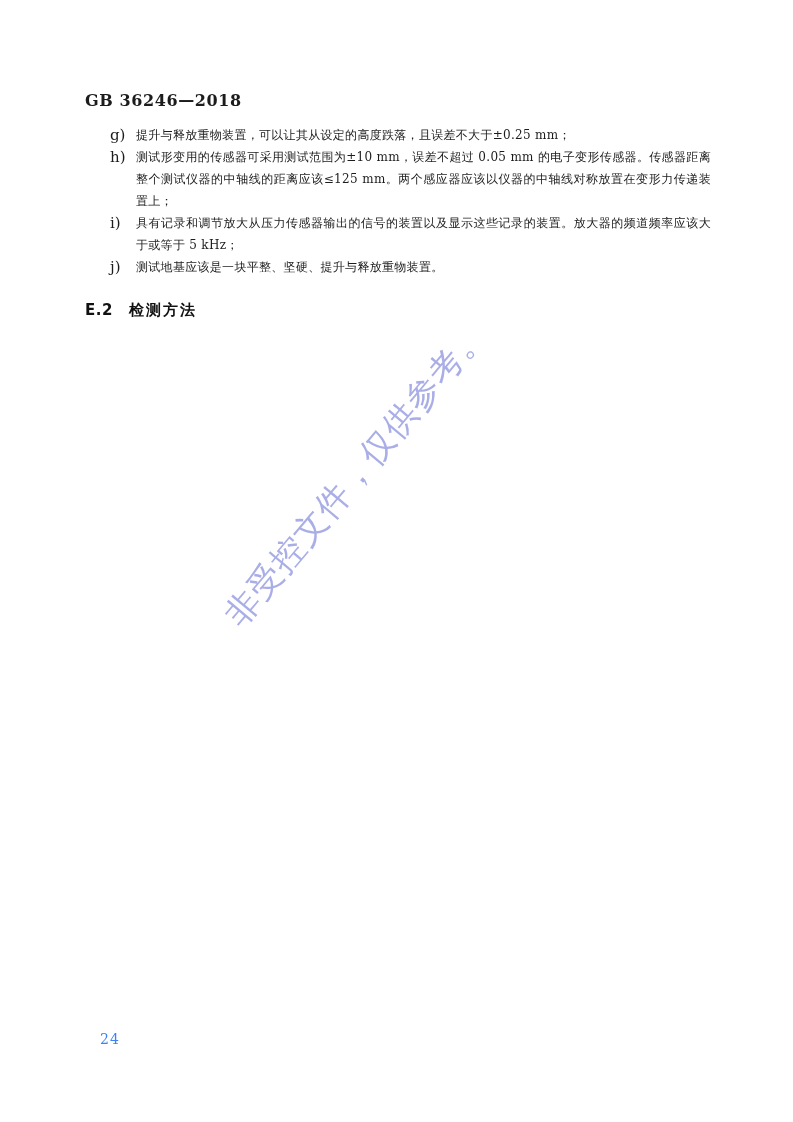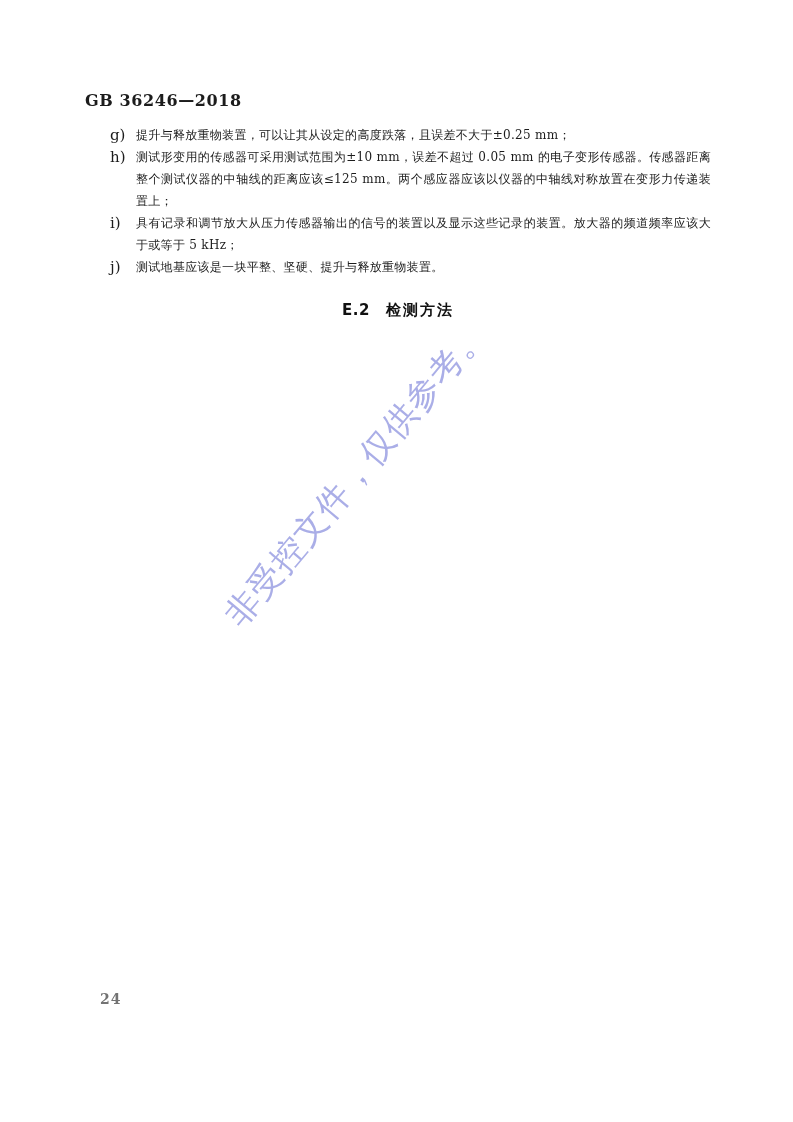--- a/index.html
+++ b/index.html
@@ -38,21 +38,20 @@
     letter-spacing: 0.3px;
     text-align: justify;
   }
   .section-heading {
     margin-top: 22px;
     font-family: "DejaVu Sans", "Liberation Sans", sans-serif;
     font-weight: bold;
     font-size: 15px;
     line-height: 21px;
     color: #111;
-    text-align: center;
   }
   .section-heading .sec-num { margin-right: 16px; letter-spacing: 0.5px; }
   .section-heading .sec-title { letter-spacing: 2px; }
   .body-para {
     margin-top: 15px;
     font-size: 15px;
     line-height: 22px;
     letter-spacing: 0.3px;
     text-align: justify;
     text-indent: 2em;
@@ -66,25 +65,24 @@
     font-size: 34px;
     letter-spacing: 1px;
     white-space: nowrap;
     color: rgba(118, 124, 216, 0.62);
     font-family: "DejaVu Serif", serif;
     pointer-events: none;
   }
   .page-number {
     position: absolute;
     left: 100px;
-    top: 991px;
+    top: 1031px;
     font-size: 14px;
     letter-spacing: 1px;
-    color: #737373;
-    font-weight: bold;
+    color: #3b82f6;
   }
 </style>
 </head>
 <body>
 
 <div class="page">
 
   <div class="watermark">非受控文件，仅供参考。</div>
 
   <div class="content">

